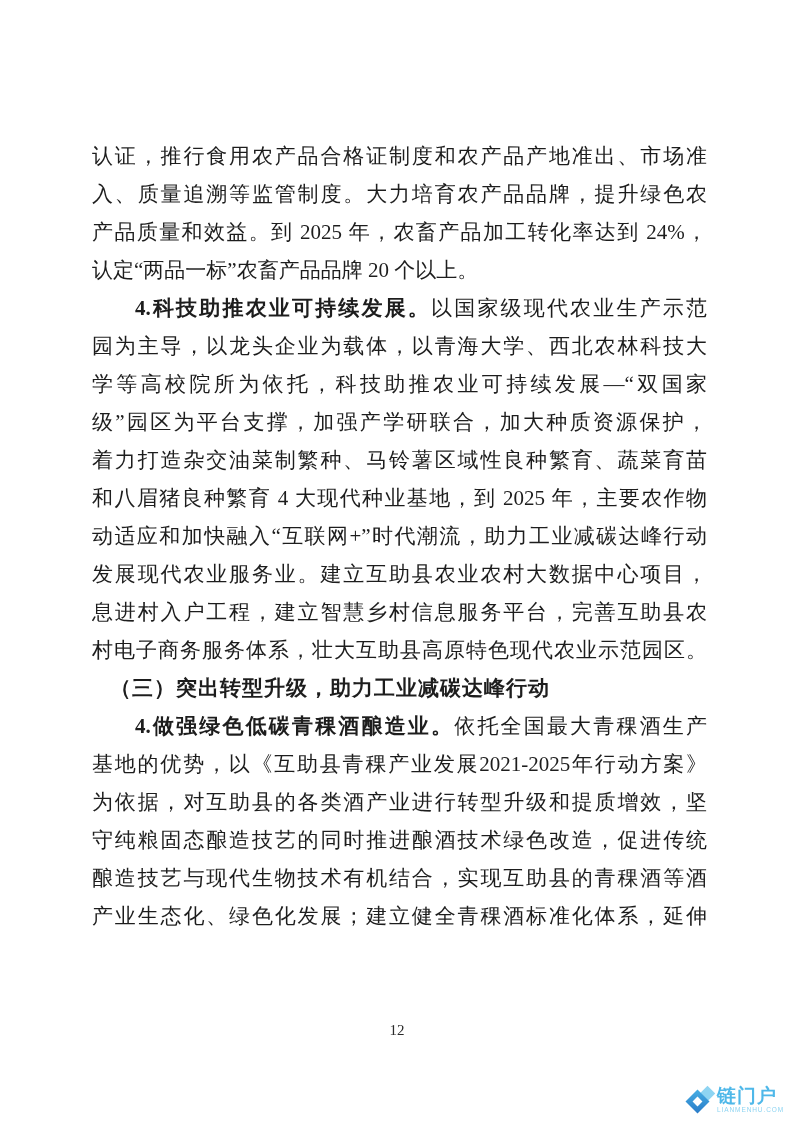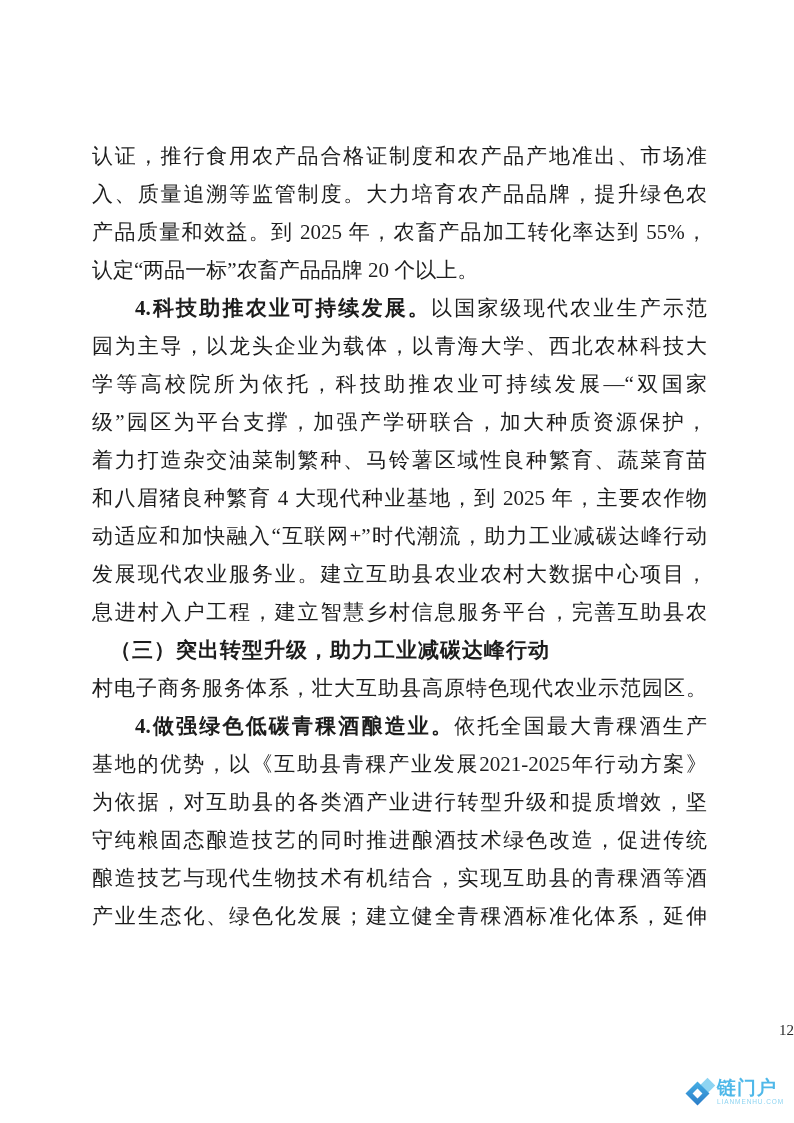--- a/index.html
+++ b/index.html
@@ -26,27 +26,27 @@
   }
   .line.fill{ text-align-last:justify; }
   .line.ind1{ padding-left:18px; }
   .line.ind2{ padding-left:43px; }
   .b{ font-weight:bold; }
   .kai{ font-weight:bold; letter-spacing:1px; }
   .page-number{
     position:absolute;
     left:0; top:1022px;
     width:794px;
-    text-align:right;
+    text-align:center;
     font-size:15px;
     color:#2a2a2a;
   }
   .watermark{
     position:absolute;
-    right:10px; bottom:16px;
+    right:10px; bottom:8px;
     display:flex;
     align-items:center;
   }
   .wm-icon{
     position:relative;
     width:30px;height:30px;
     flex:0 0 auto;
   }
   .wm-icon .d-back{
     position:absolute;
@@ -84,33 +84,33 @@
     letter-spacing:0.9px;
     margin-top:2px;
   }
 </style>
 </head>
 <body>
 
 <div class="doc-body">
     <div class="line fill"><span>认证，推行食用农产品合格证制度和农产品产地准出、市场准</span></div>
     <div class="line fill"><span>入、质量追溯等监管制度。大力培育农产品品牌，提升绿色农</span></div>
-    <div class="line fill"><span>产品质量和效益。到 2025 年，农畜产品加工转化率达到 55%，</span></div>
+    <div class="line fill"><span>产品质量和效益。到 2025 年，农畜产品加工转化率达到 24%，</span></div>
     <div class="line"><span>认定“两品一标”农畜产品品牌 20 个以上。</span></div>
     <div class="line fill ind2"><span class="b">4.科技助推农业可持续发展。</span><span>以国家级现代农业生产示范</span></div>
     <div class="line fill"><span>园为主导，以龙头企业为载体，以青海大学、西北农林科技大</span></div>
     <div class="line fill"><span>学等高校院所为依托，科技助推农业可持续发展—“双国家</span></div>
     <div class="line fill"><span>级”园区为平台支撑，加强产学研联合，加大种质资源保护，</span></div>
     <div class="line fill"><span>着力打造杂交油菜制繁种、马铃薯区域性良种繁育、蔬菜育苗</span></div>
     <div class="line fill"><span>和八眉猪良种繁育 4 大现代种业基地，到 2025 年，主要农作物</span></div>
     <div class="line fill"><span>动适应和加快融入“互联网+”时代潮流，助力工业减碳达峰行动</span></div>
     <div class="line fill"><span>发展现代农业服务业。建立互助县农业农村大数据中心项目，</span></div>
     <div class="line fill"><span>息进村入户工程，建立智慧乡村信息服务平台，完善互助县农</span></div>
+    <div class="line fill"><span>村电子商务服务体系，壮大互助县高原特色现代农业示范园区。</span></div>
     <div class="line ind1 kai"><span class="b">（三）突出转型升级，助力工业减碳达峰行动</span></div>
-    <div class="line fill"><span>村电子商务服务体系，壮大互助县高原特色现代农业示范园区。</span></div>
     <div class="line fill ind2"><span class="b">4.做强绿色低碳青稞酒酿造业。</span><span>依托全国最大青稞酒生产</span></div>
     <div class="line fill"><span>基地的优势，以《互助县青稞产业发展2021-2025年行动方案》</span></div>
     <div class="line fill"><span>为依据，对互助县的各类酒产业进行转型升级和提质增效，坚</span></div>
     <div class="line fill"><span>守纯粮固态酿造技艺的同时推进酿酒技术绿色改造，促进传统</span></div>
     <div class="line fill"><span>酿造技艺与现代生物技术有机结合，实现互助县的青稞酒等酒</span></div>
     <div class="line fill"><span>产业生态化、绿色化发展；建立健全青稞酒标准化体系，延伸</span></div>
   </div>
 
 <div class="page-number">12</div>
 

